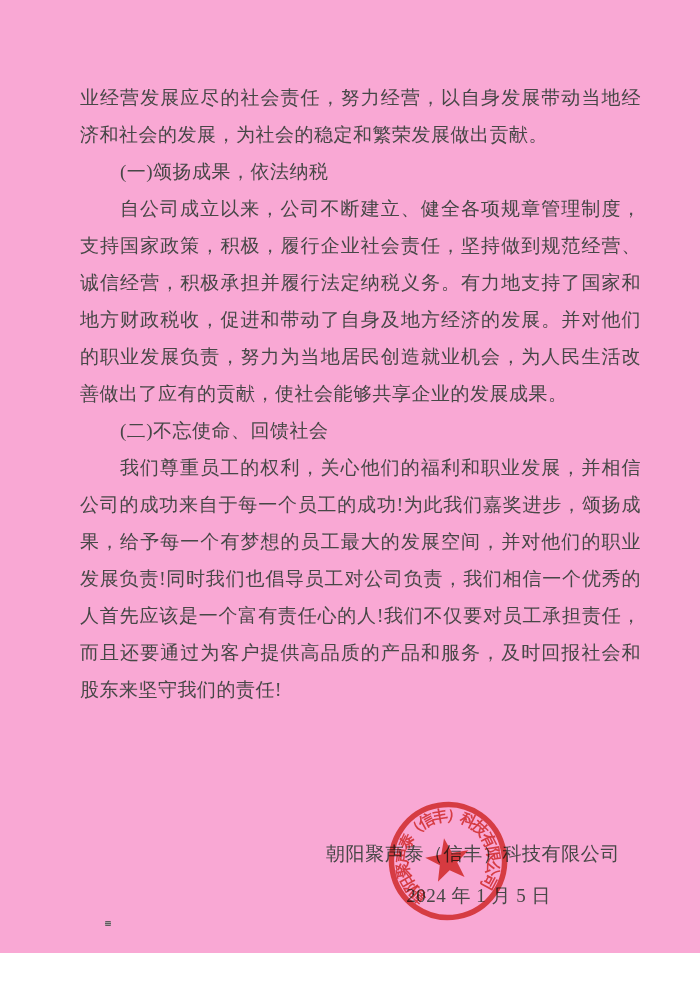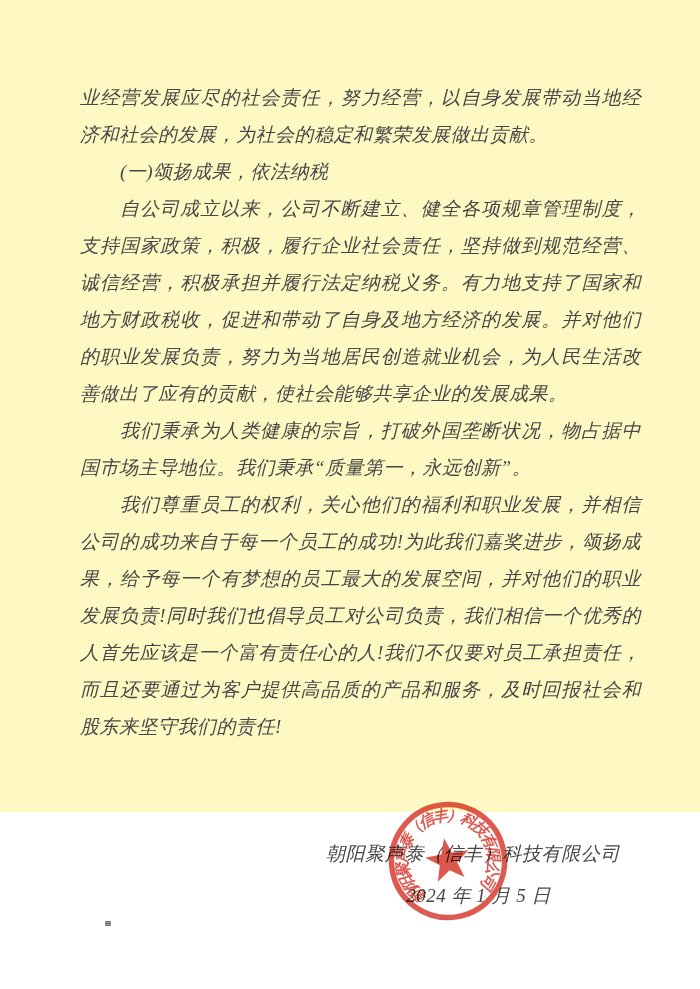--- a/index.html
+++ b/index.html
@@ -4,23 +4,22 @@
 <style>
   html, body { margin: 0; padding: 0; }
   body {
     width: 700px; height: 989px;
     background: #ffffff;
     font-family: "Liberation Serif", "DejaVu Serif", serif;
     overflow: hidden;
   }
   .page {
     position: relative;
-    width: 700px; height: 812px;
-    background: #fef9c3;
-    font-style: italic;
+    width: 700px; height: 953px;
+    background: #f9a8d4;
   }
   .body-text {
     position: absolute;
     left: 80px; top: 79px;
     width: 561px;
     font-size: 19px;
     line-height: 37px;
     letter-spacing: 0.5px;
     color: #474747;
     text-align: justify;
@@ -64,21 +63,21 @@
 </style>
 </head>
 <body>
 
 <div class="page">
 
   <div class="body-text" id="body-text">
       <p class="">业经营发展应尽的社会责任，努力经营，以自身发展带动当地经济和社会的发展，为社会的稳定和繁荣发展做出贡献。</p>
       <p class="indent">(一)颂扬成果，依法纳税</p>
       <p class="indent">自公司成立以来，公司不断建立、健全各项规章管理制度，支持国家政策，积极，履行企业社会责任，坚持做到规范经营、诚信经营，积极承担并履行法定纳税义务。有力地支持了国家和地方财政税收，促进和带动了自身及地方经济的发展。并对他们的职业发展负责，努力为当地居民创造就业机会，为人民生活改善做出了应有的贡献，使社会能够共享企业的发展成果。</p>
-      <p class="indent">我们秉承为人类健康的宗旨，打破外国垄断状况，物占据中国市场主导地位。我们秉承“质量第一，永远创新”。</p>
+      <p class="indent">(二)不忘使命、回馈社会</p>
       <p class="indent">我们尊重员工的权利，关心他们的福利和职业发展，并相信公司的成功来自于每一个员工的成功!为此我们嘉奖进步，颂扬成果，给予每一个有梦想的员工最大的发展空间，并对他们的职业发展负责!同时我们也倡导员工对公司负责，我们相信一个优秀的人首先应该是一个富有责任心的人!我们不仅要对员工承担责任，而且还要通过为客户提供高品质的产品和服务，及时回报社会和股东来坚守我们的责任!</p>
     </div>
 
   <div class="signature-company">朝阳聚声泰（信丰）科技有限公司</div>
 
   <div class="signature-date">2024 年 1 月 5 日</div>
 
   <svg class="seal" id="seal-svg" viewBox="0 0 130 130">
       <g transform="rotate(-10 65 65)">
         <circle cx="65" cy="65" r="56.5" fill="none" stroke="#d5392c" stroke-width="5.5" stroke-opacity="0.9"></circle>

